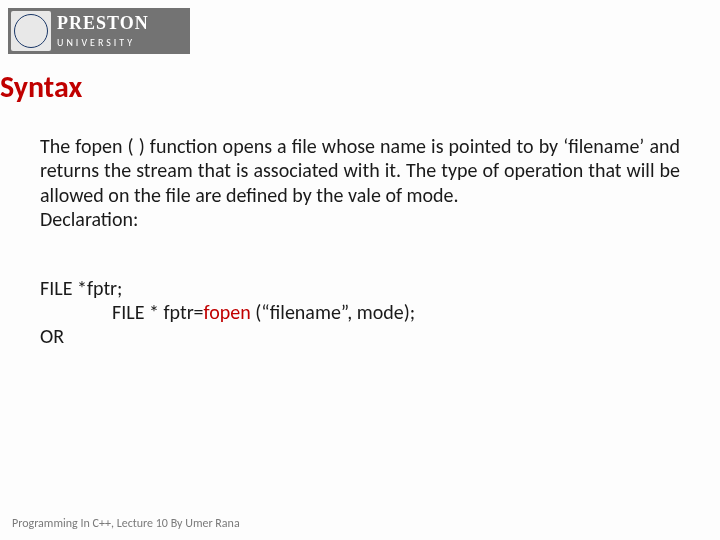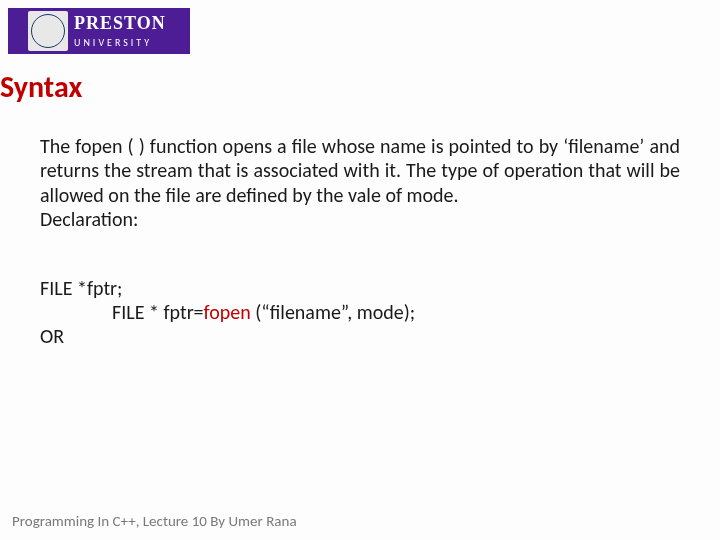--- a/index.html
+++ b/index.html
@@ -10,24 +10,24 @@
     font-family: Calibri, "Segoe UI", Arial, sans-serif;
     position: relative;
     overflow: hidden;
   }
   .logo {
     position: absolute;
     top: 8px;
     left: 8px;
     width: 182px;
     height: 46px;
-    background: #4c1d95;
+    background: #737373;
     display: flex;
     align-items: center;
-    padding: 20px;
+    padding: 3px;
   }
   .logo-seal {
     width: 40px;
     height: 40px;
     background: #e8e8e8;
     border-radius: 2px;
     position: relative;
     flex-shrink: 0;
   }
   .logo-seal::after {
@@ -81,21 +81,21 @@
     margin-top: 44px;
     font-size: 20px;
   }
   .code-line { white-space: pre; }
   .indent { padding-left: 72px; }
   .fn { color: #c00000; }
   .footer {
     position: absolute;
     bottom: 10px;
     left: 12px;
-    font-size: 15px;
+    font-size: 12px;
     color: #7a7a7a;
   }
 </style>
 </head>
 <body>
 
 <div class="logo">
   <div class="logo-seal"></div>
   <div class="logo-text">
     <div class="t1">PRESTON</div>

